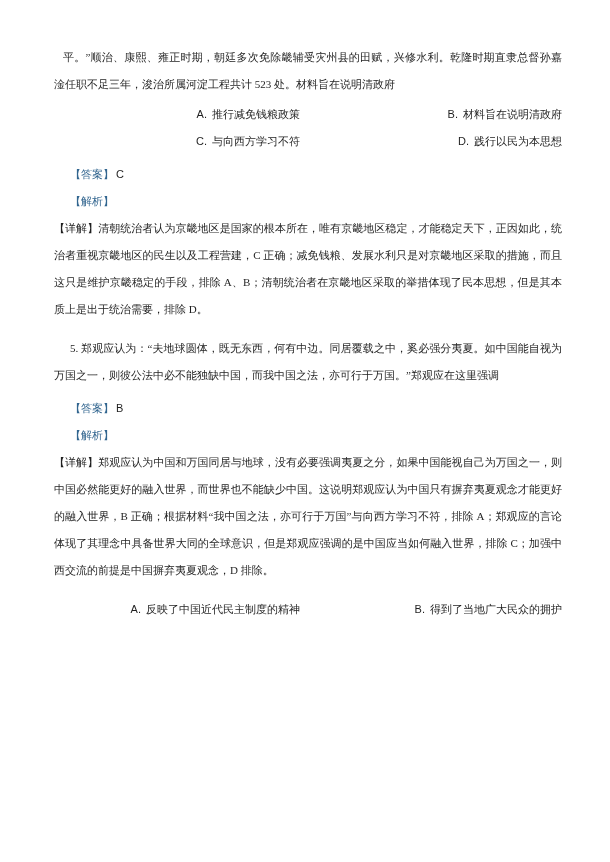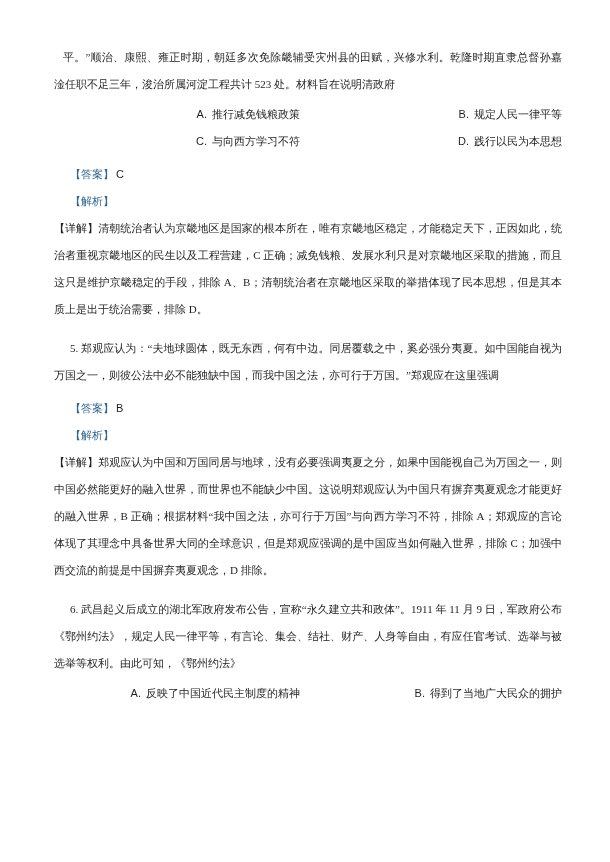--- a/index.html
+++ b/index.html
@@ -54,21 +54,21 @@
 
 <div class="page">
 
   <p class="tail-indent">平。”顺治、康熙、雍正时期，朝廷多次免除畿辅受灾州县的田赋，兴修水利。乾隆时期直隶总督孙嘉淦任职不足三年，浚治所属河淀工程共计 523 处。材料旨在说明清政府</p>
 
   <div class="options">
     <div class="option">
       <span class="opt-key">A.</span><span>推行减免钱粮政策</span>
     </div>
     <div class="option">
-      <span class="opt-key">B.</span><span>规定人民一律平等</span>
+      <span class="opt-key">B.</span><span>材料旨在说明清政府</span>
     </div>
     <div class="option">
       <span class="opt-key">C.</span><span>与向西方学习不符</span>
     </div>
     <div class="option">
       <span class="opt-key">D.</span><span>践行以民为本思想</span>
     </div>
   </div>
 
   <p class="answer-row">
@@ -86,21 +86,20 @@
     <p class="answer-row">
       <span class="label-blue">【答案】</span><span class="answer-value">B</span>
     </p>
     <p>
       <span class="label-blue">【解析】</span>
     </p>
     <p>【详解】郑观应认为中国和万国同居与地球，没有必要强调夷夏之分，如果中国能视自己为万国之一，则中国必然能更好的融入世界，而世界也不能缺少中国。这说明郑观应认为中国只有摒弃夷夏观念才能更好的融入世界，B 正确；根据材料“我中国之法，亦可行于万国”与向西方学习不符，排除 A；郑观应的言论体现了其理念中具备世界大同的全球意识，但是郑观应强调的是中国应当如何融入世界，排除 C；加强中西交流的前提是中国摒弃夷夏观念，D 排除。</p>
   </div>
 
   <div class="question-block">
-    <p class="stem-indent">6. 武昌起义后成立的湖北军政府发布公告，宣称“永久建立共和政体”。1911 年 11 月 9 日，军政府公布《鄂州约法》，规定人民一律平等，有言论、集会、结社、财产、人身等自由，有应任官考试、选举与被选举等权利。由此可知，《鄂州约法》</p>
 
     <div class="options">
       <div class="option">
         <span class="opt-key">A.</span><span>反映了中国近代民主制度的精神</span>
       </div>
       <div class="option">
         <span class="opt-key">B.</span><span>得到了当地广大民众的拥护</span>
       </div>
     </div>
   </div>

